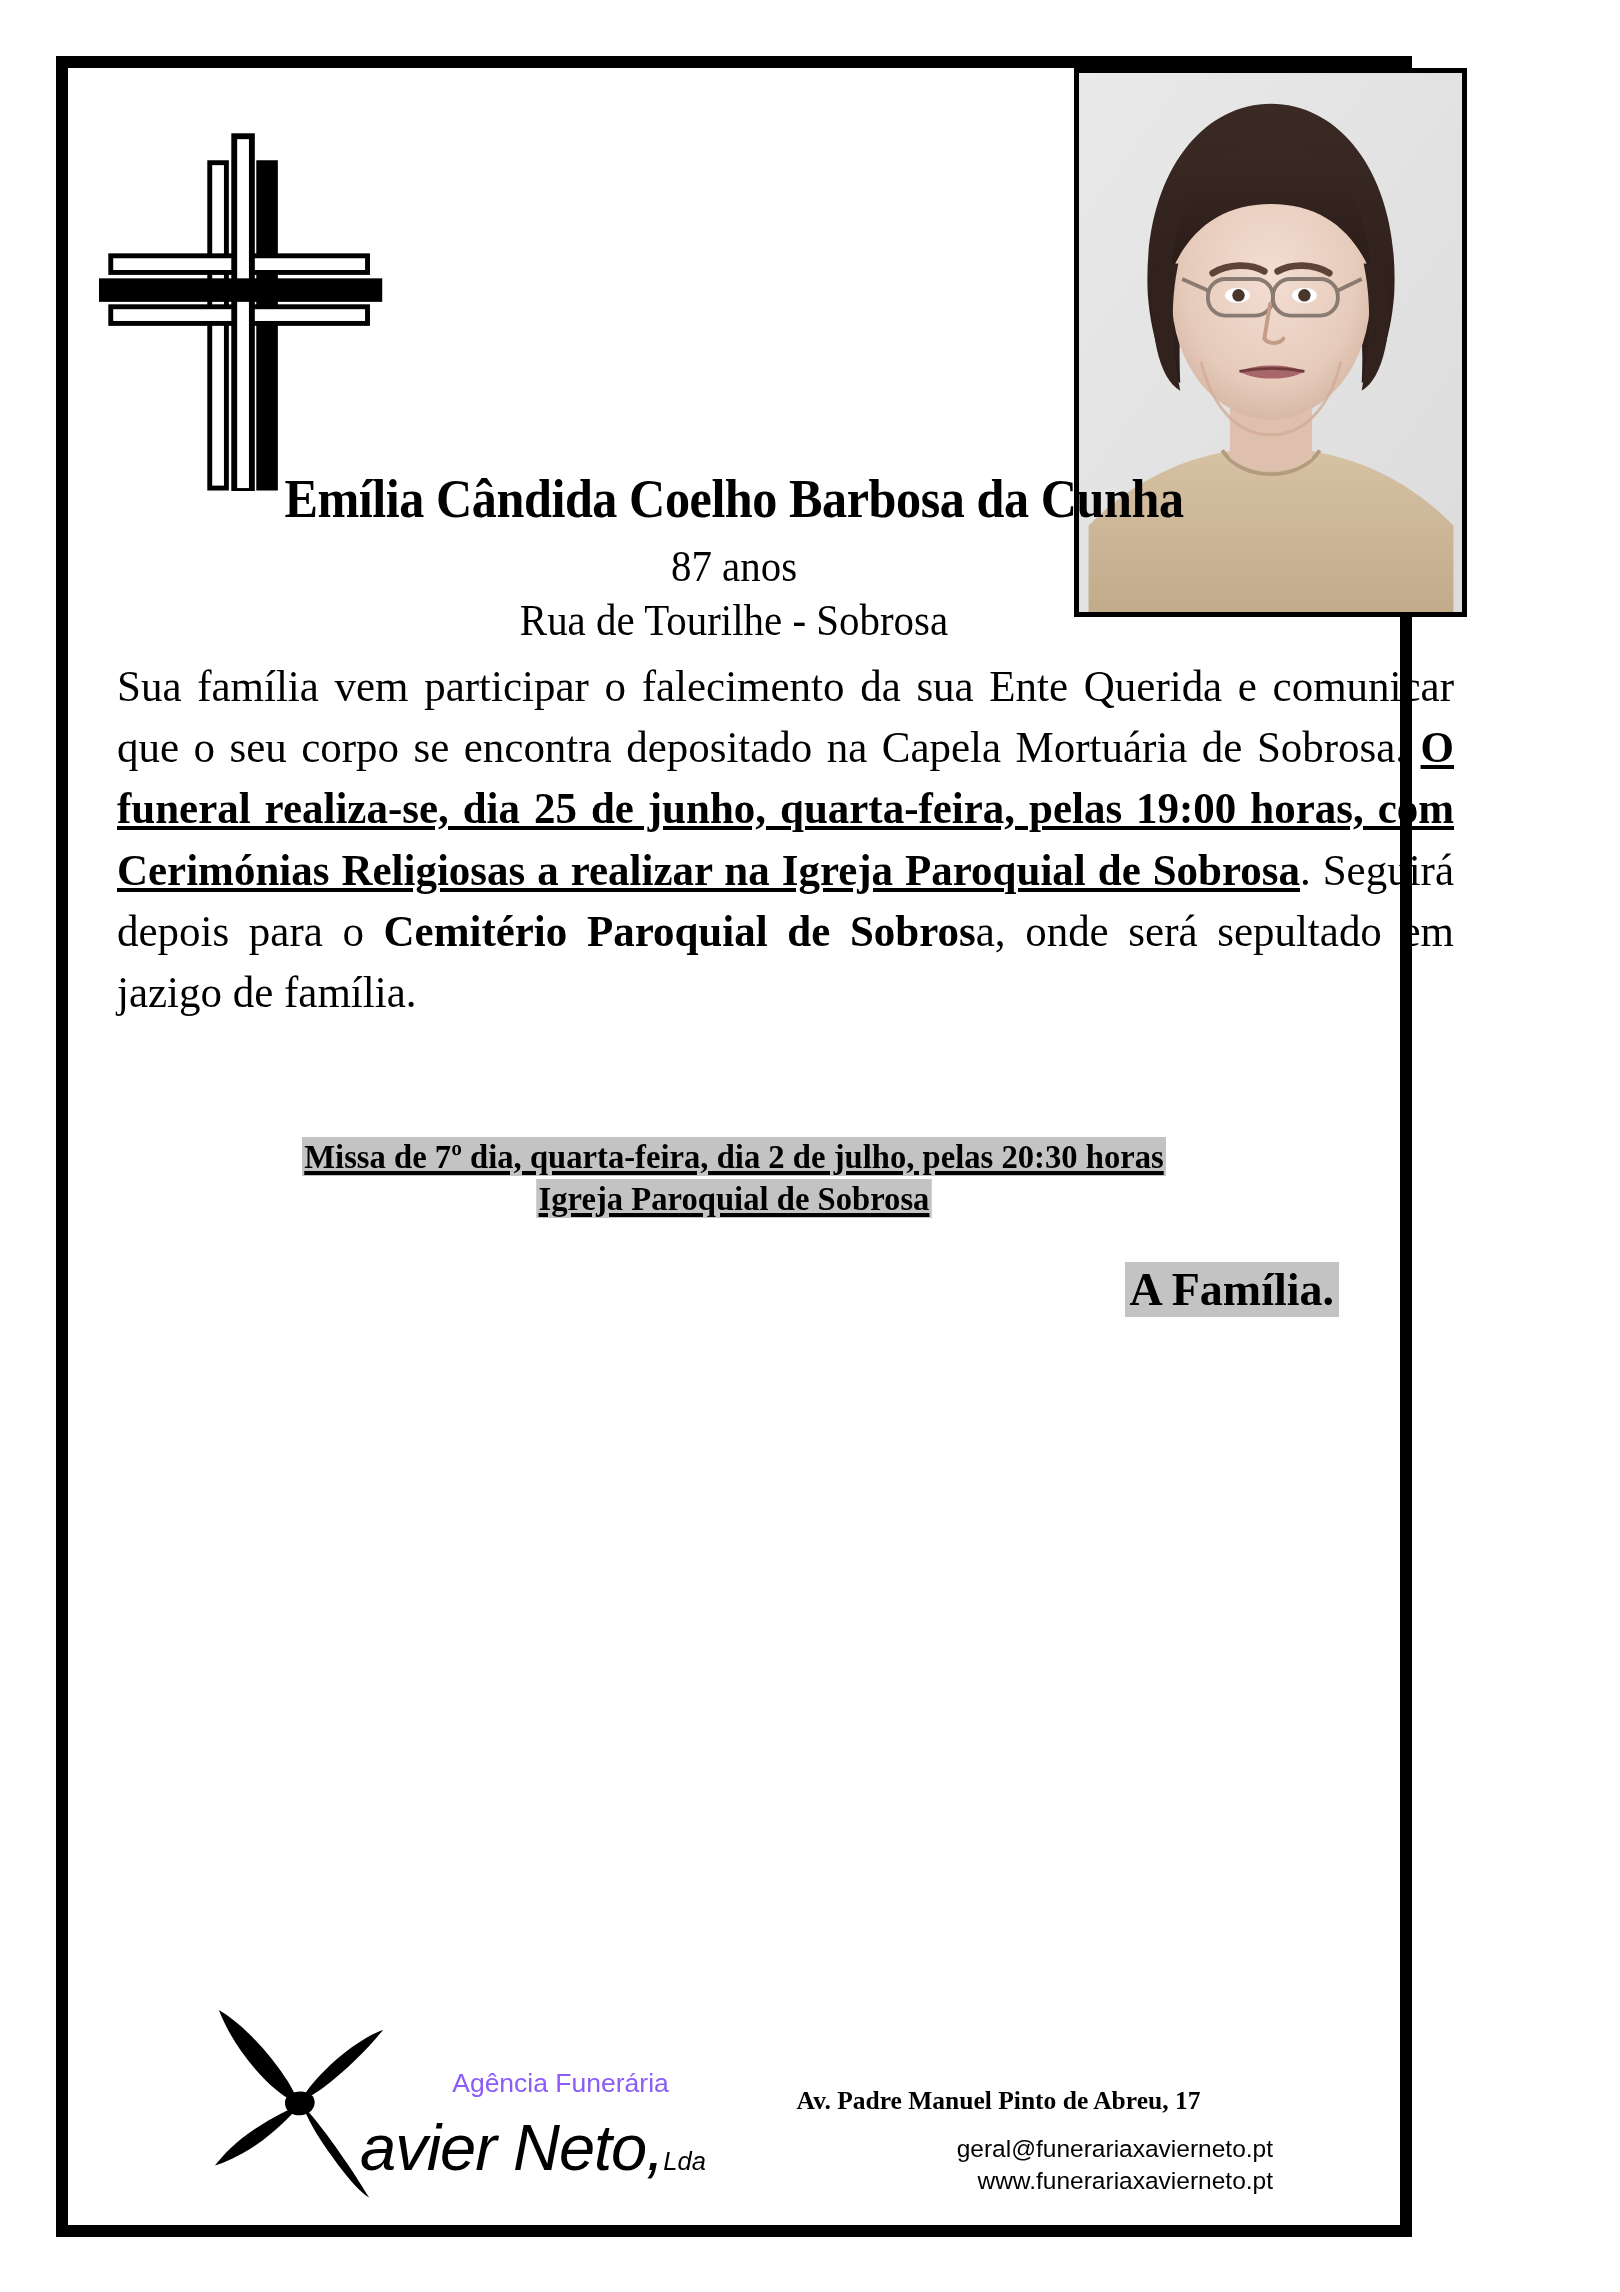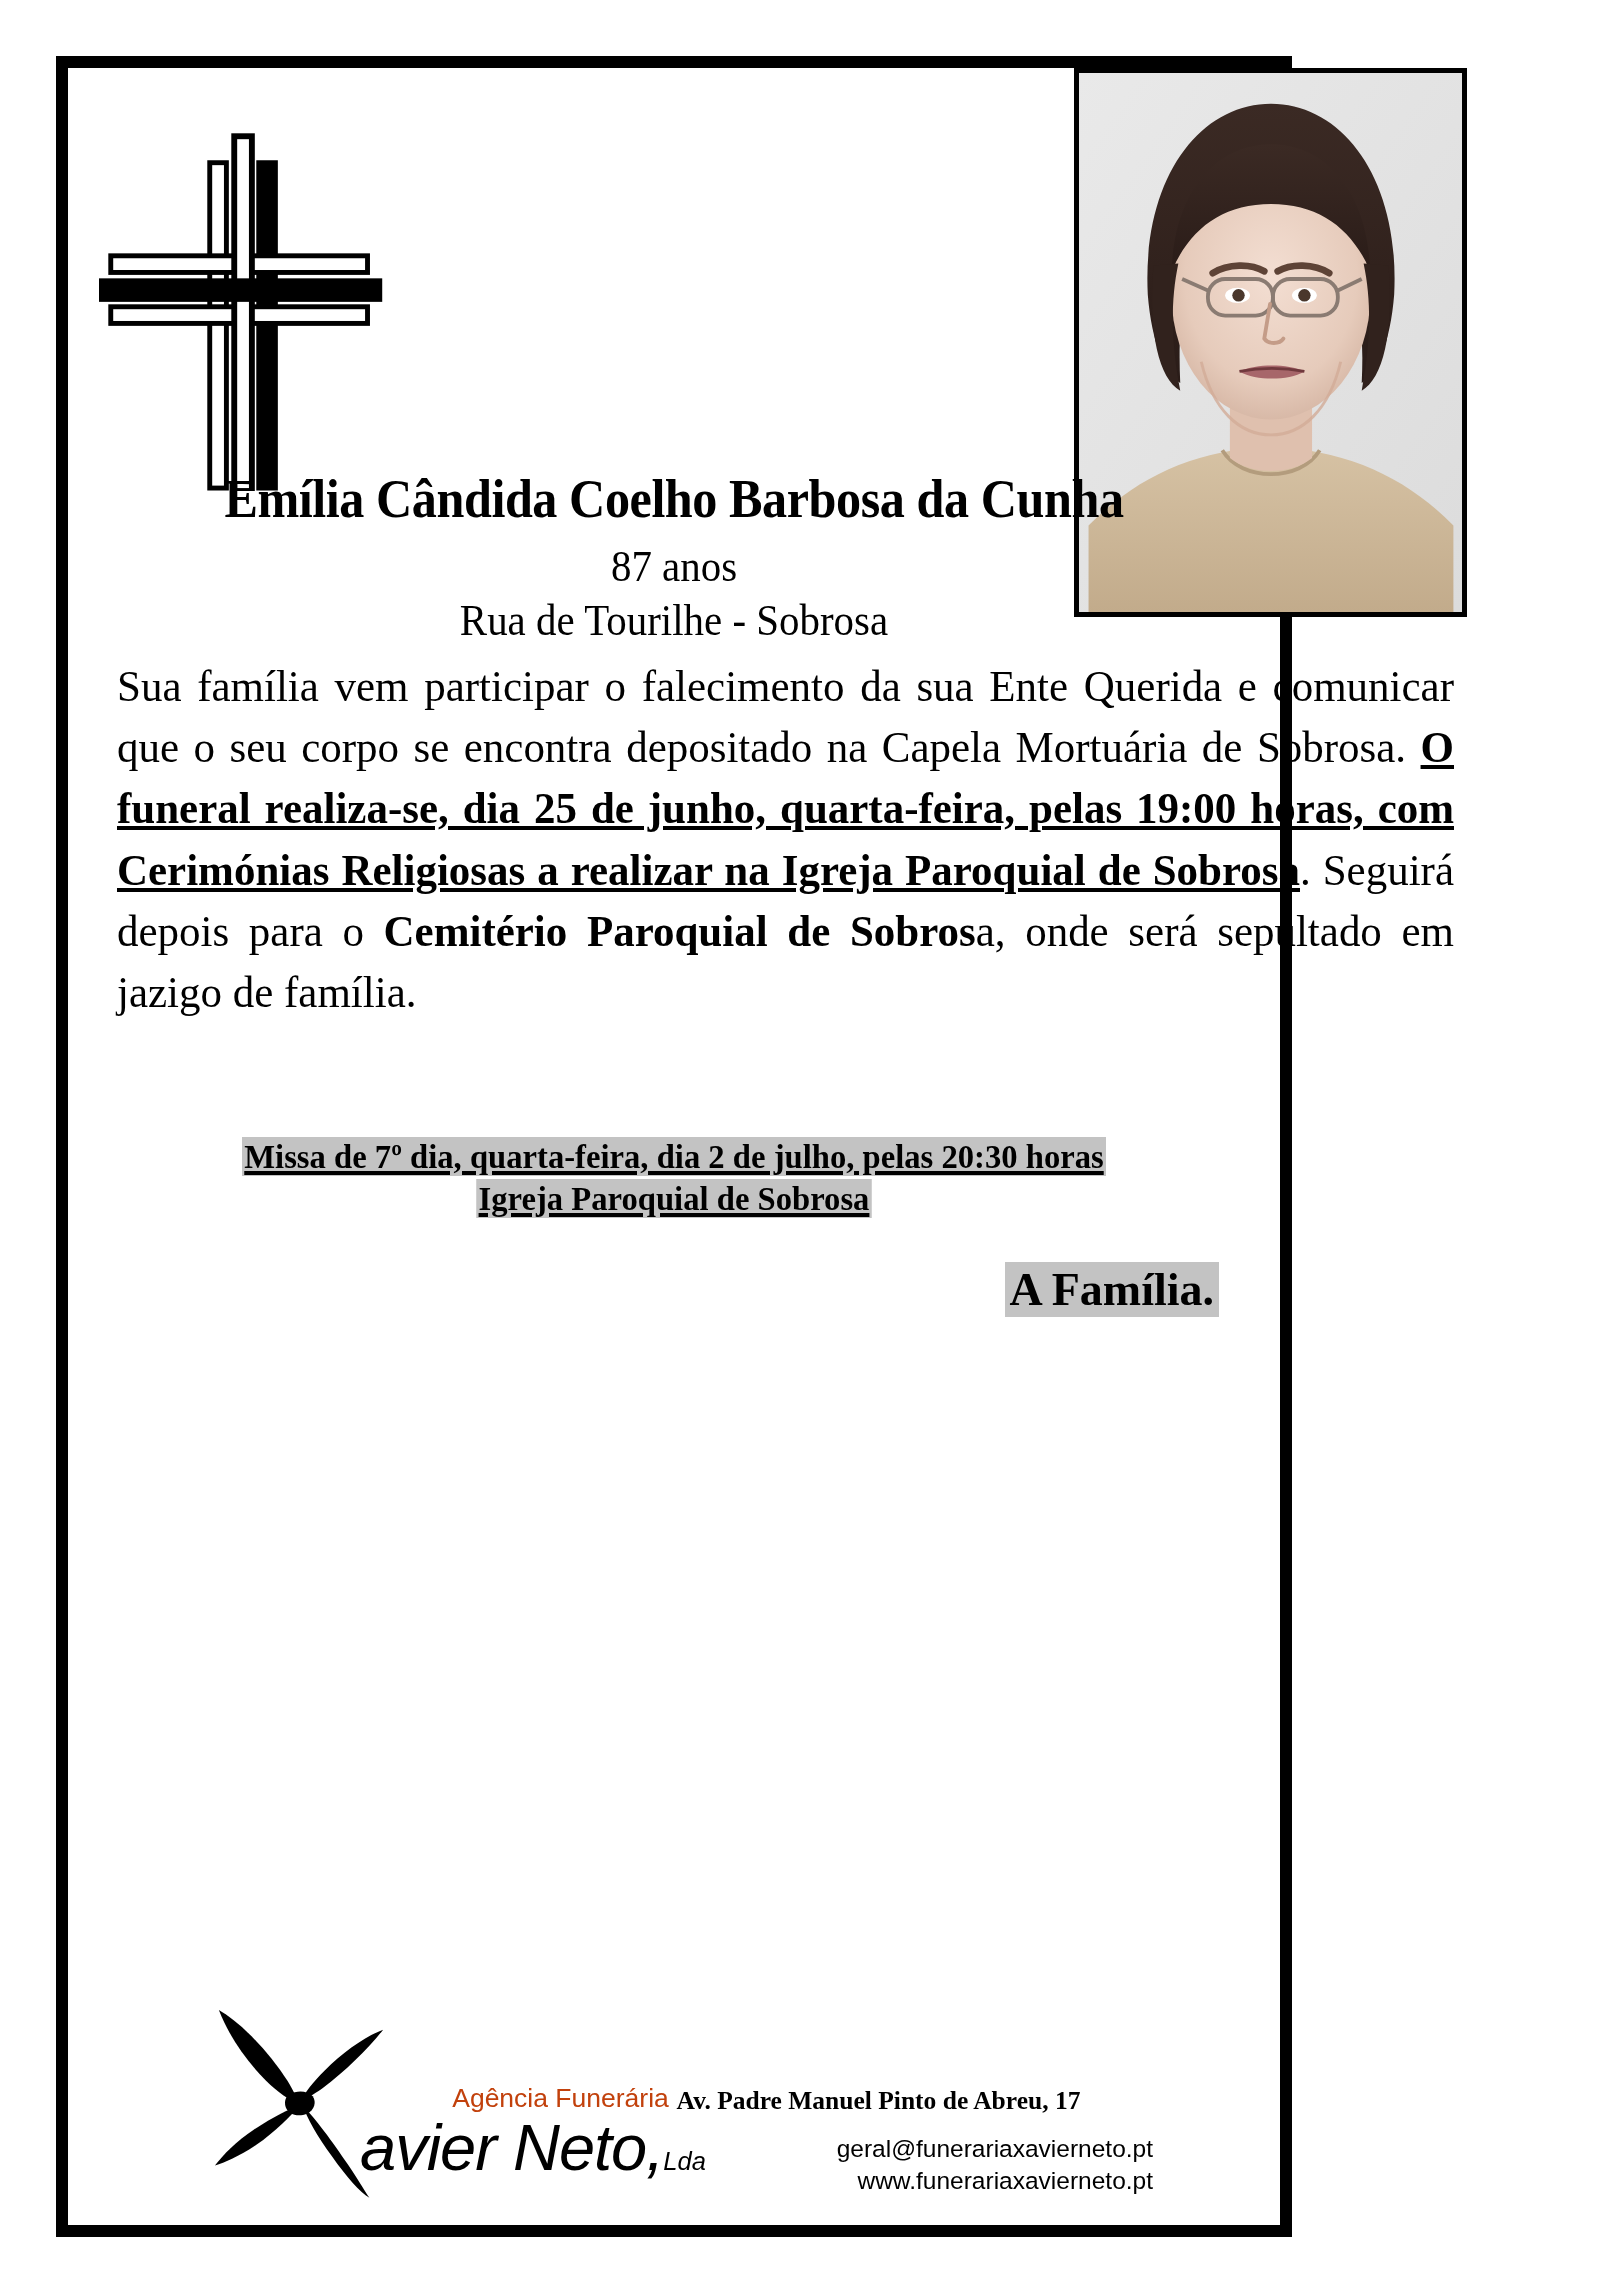--- a/index.html
+++ b/index.html
@@ -14,21 +14,21 @@
     color: #000000;
     overflow: hidden;
     position: relative;
   }
 
   
   #notice-frame {
     position: absolute;
     left: 56px;
     top: 56px;
-    width: 1236px;
+    width: 1356px;
     height: 2181px;
     border: 12.7px solid #000000;
     box-sizing: border-box;
     background: #ffffff;
   }
 
   #notice-inner {
     position: relative;
     width: 100%;
     height: 100%;
@@ -164,26 +164,26 @@
   #logo-mark {
     position: absolute;
     left: 0;
     bottom: 2px;
     width: 176px;
     height: 196px;
   }
   #agency-tagline {
     position: absolute;
     left: 176px;
-    bottom: 90px;
+    bottom: 105px;
     width: 343px;
     text-align: center;
     font-family: "Liberation Sans", "DejaVu Sans", sans-serif;
     font-size: 26.5px;
-    color: #c2410c;
+    color: #8b5cf6;
     line-height: 1;
   }
   #agency-name {
     position: absolute;
     left: 147px;
     bottom: 21.6px;
     font-family: "Liberation Sans", "DejaVu Sans", sans-serif;
     font-size: 65px;
     letter-spacing: -1px;
     line-height: 1;

